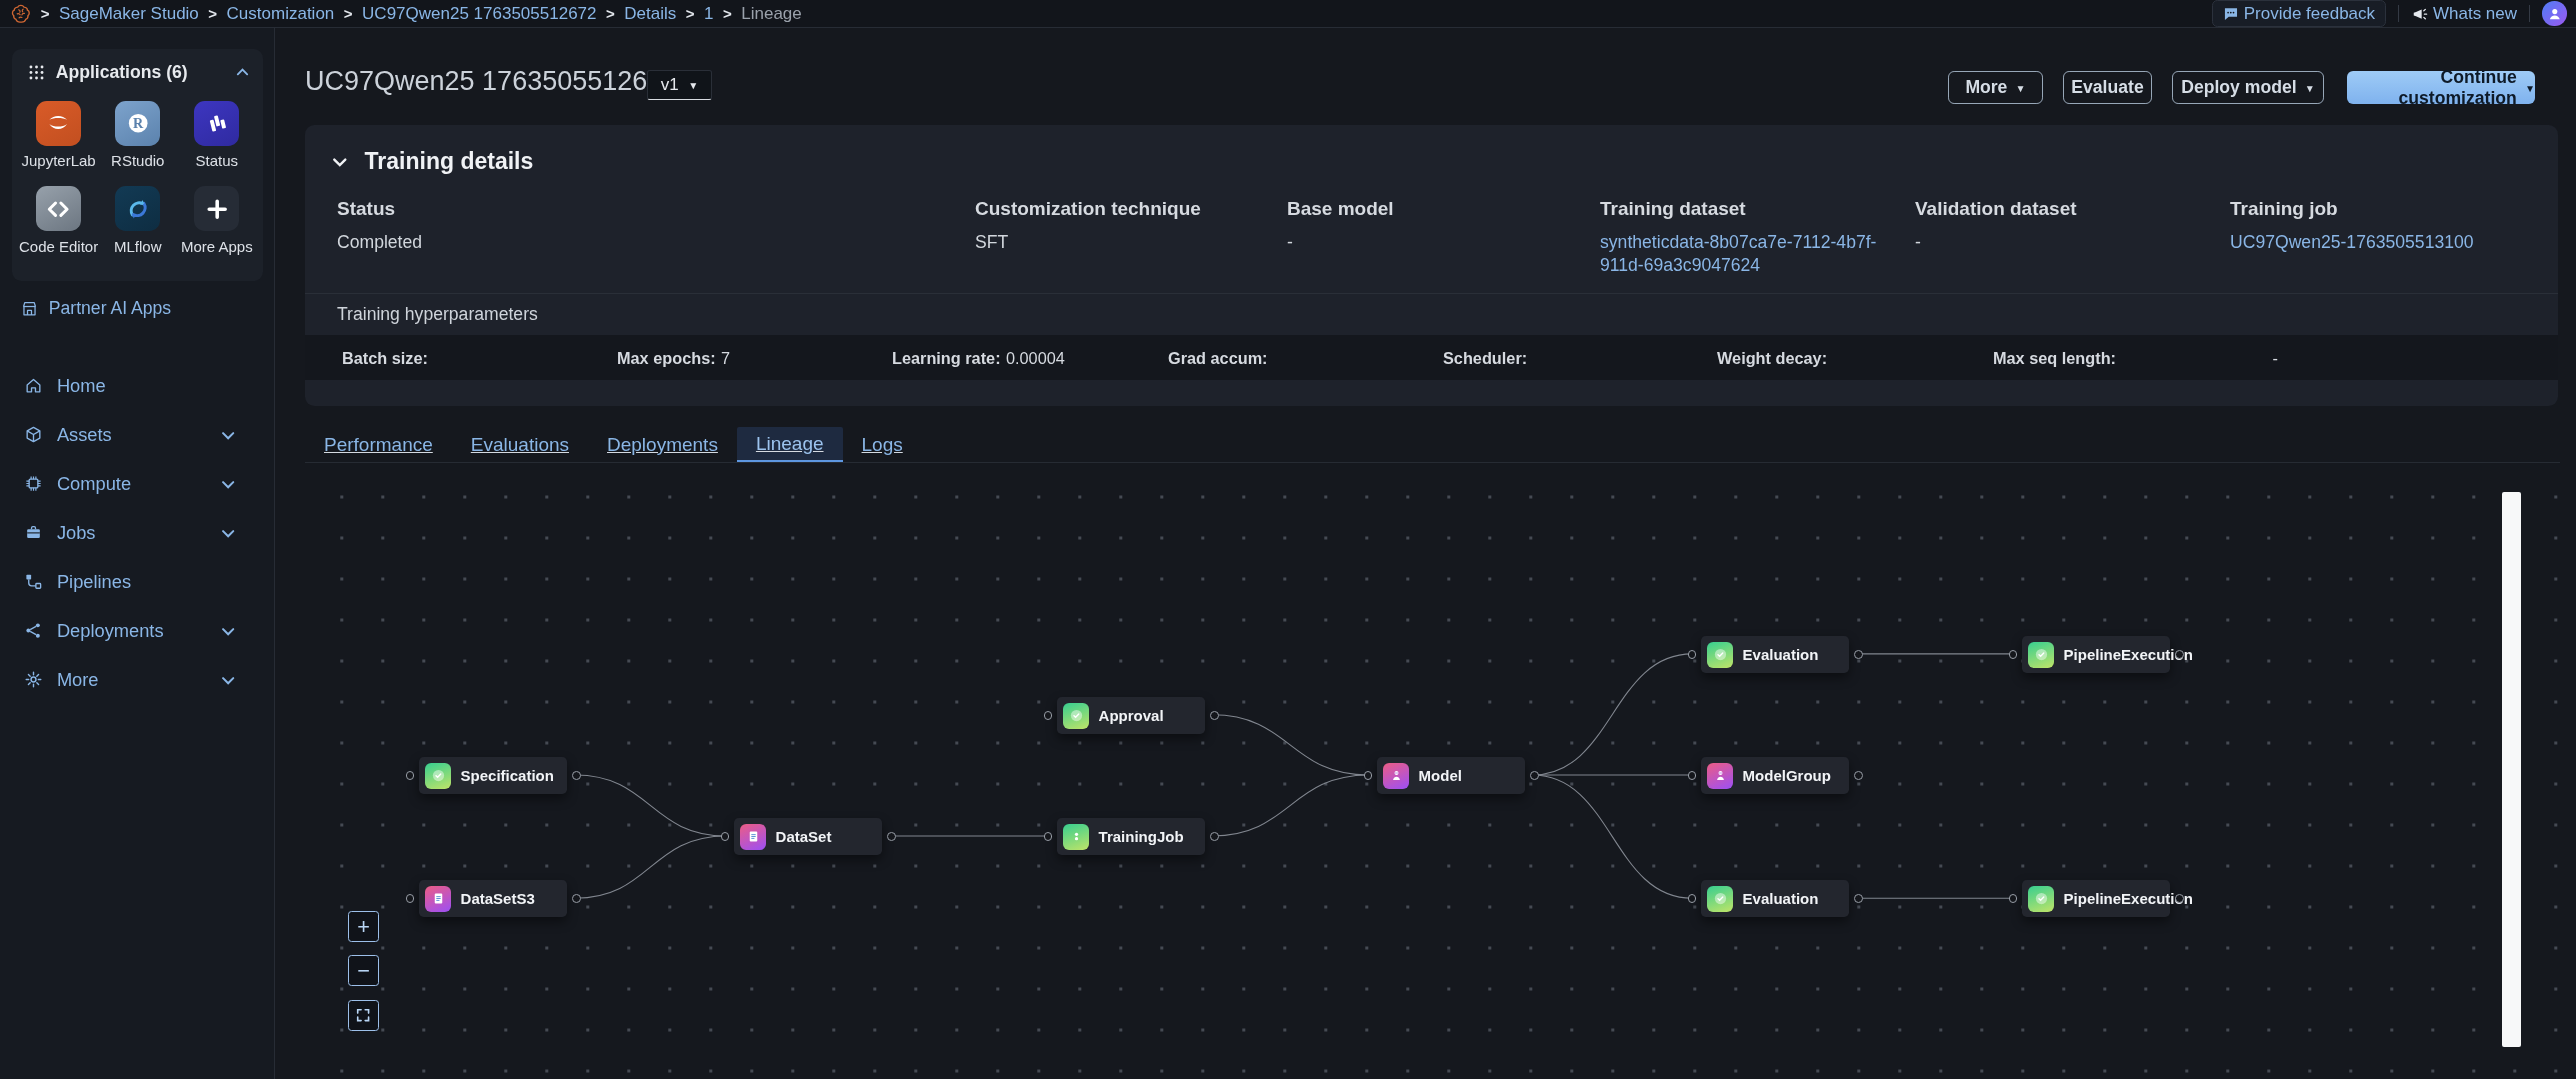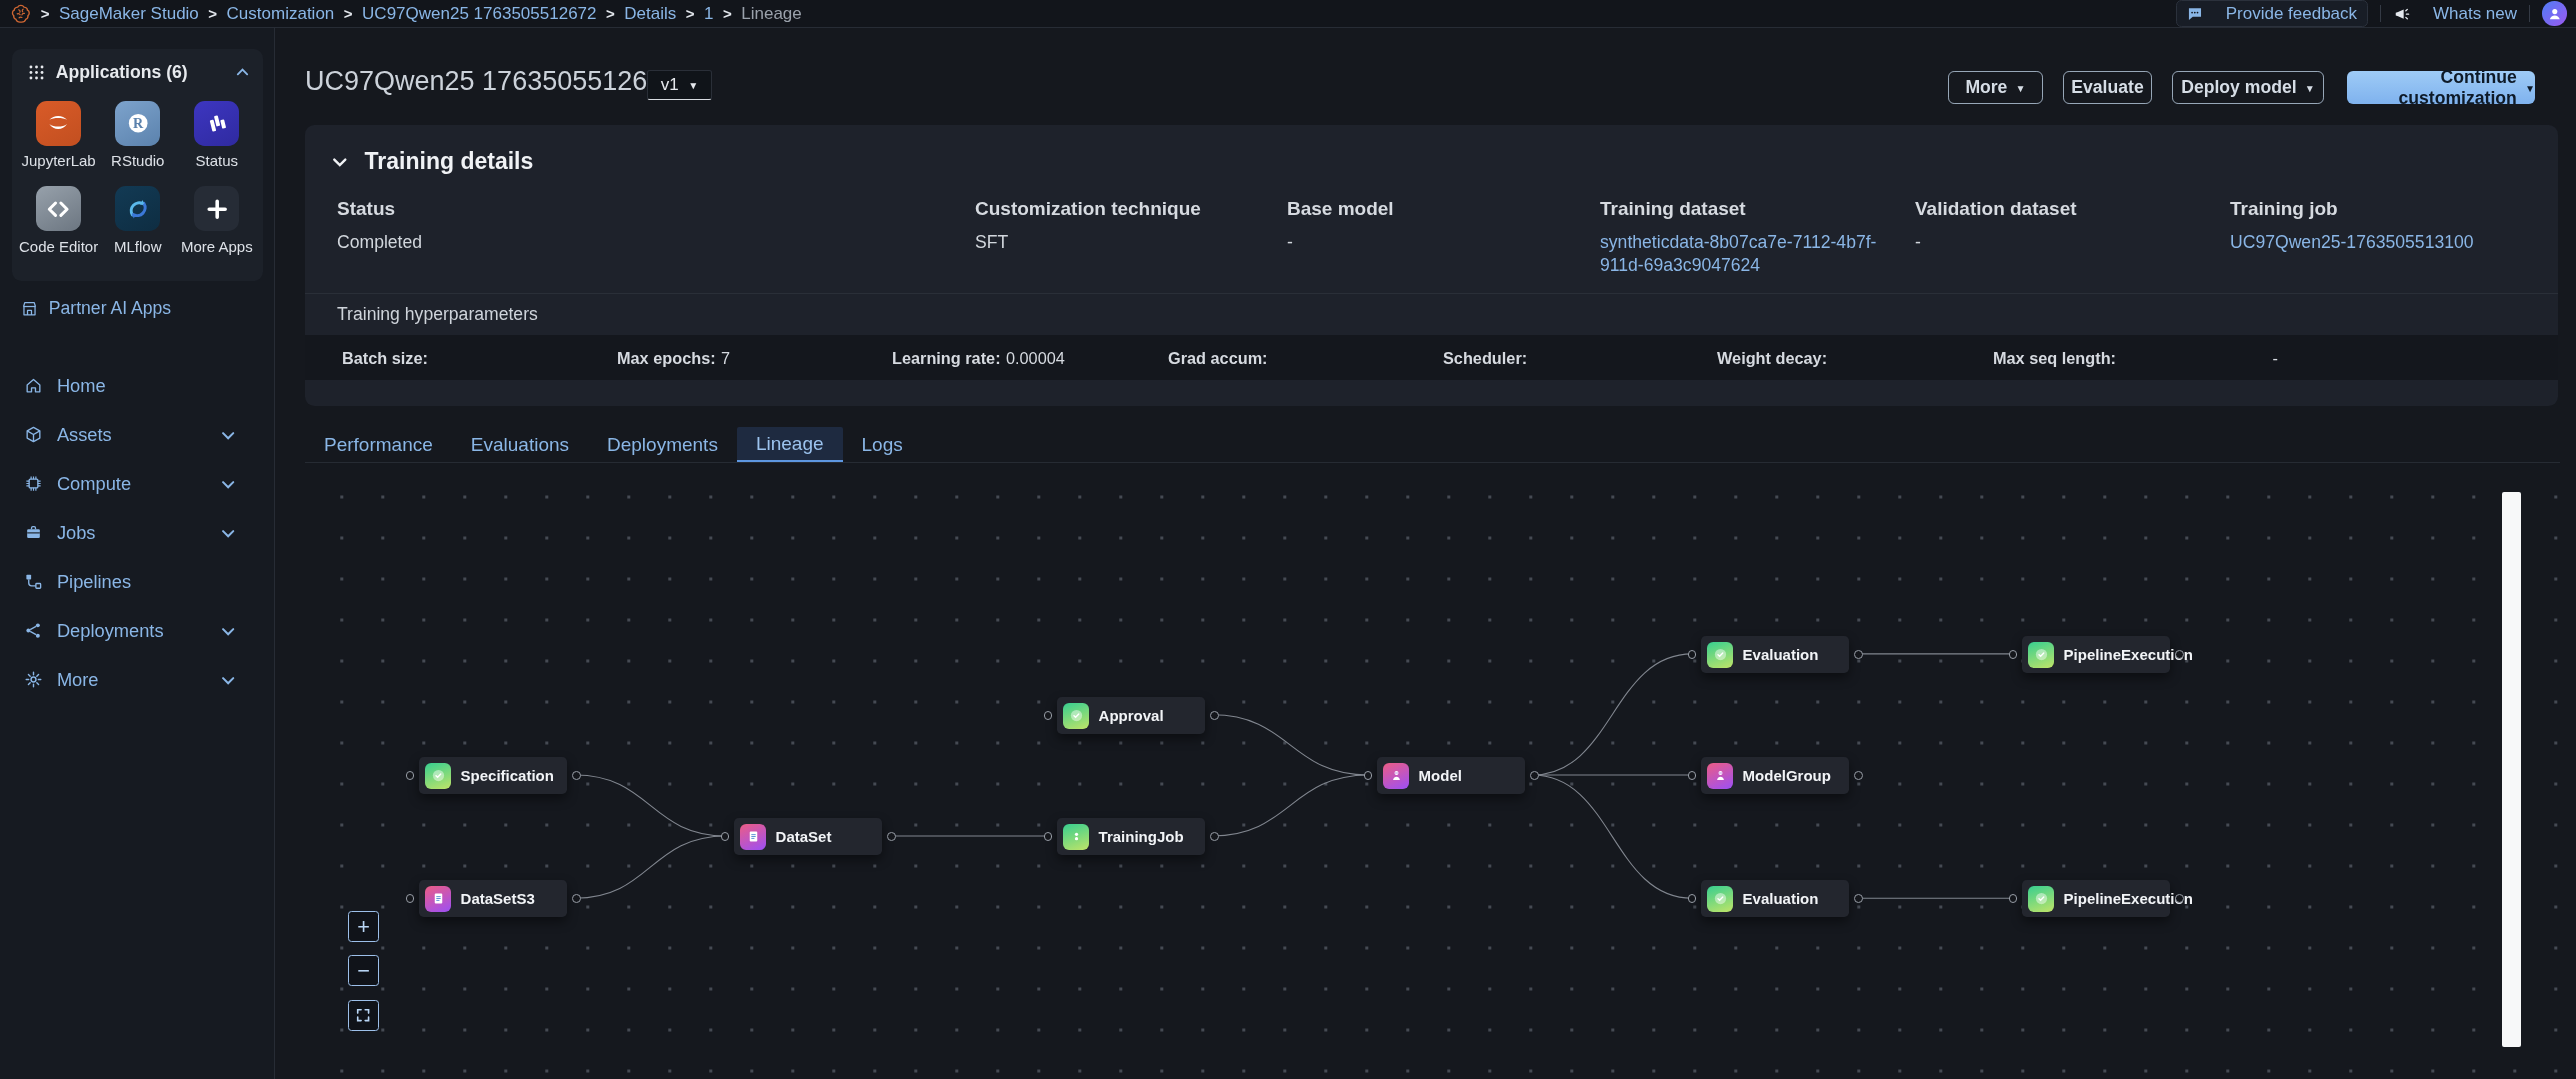--- a/index.html
+++ b/index.html
@@ -7,21 +7,21 @@
   body { font-family:"Liberation Sans", sans-serif; }
   #root { position:relative; width:2576px; height:1079px; background:#15181e; overflow:hidden; color:#d5dae1; }
 
   
   #topbar { position:absolute; left:0; top:0; width:2576px; height:28.4px; background:#12151b; border-bottom:0.7px solid #272c35; display:flex; align-items:center; justify-content:space-between; padding:0 9.5px; }
   .crumbs { display:flex; align-items:center; gap:9.5px; font-size:17px; }
   .crumb-sep { color:#e4e8ee; font-weight:700; font-size:15px; }
   .crumb { color:#8ab6e6; cursor:pointer; }
   .crumb.current { color:#9aa1ab; }
   .topbar-right { display:flex; align-items:center; gap:12.2px; }
-  .top-action { display:flex; align-items:center; gap:22px; color:#8ab6e6; font-size:17px; }
+  .top-action { display:flex; align-items:center; gap:4px; color:#8ab6e6; font-size:17px; }
   .feedback-chip { background:#181d26; border:0.7px solid #2b313c; border-radius:5.4px; padding:2.7px 9.5px; }
   .top-divider { width:0.7px; height:17.6px; background:#343a45; }
   .avatar { width:24.4px; height:24.4px; border-radius:50%; background:linear-gradient(135deg,#4f7df5,#9b59f0); display:flex; align-items:center; justify-content:center; }
 
   
   #sidebar { position:absolute; left:0; top:28.4px; width:275px; height:1051px; background:#161a21; border-right:0.7px solid #272c35; }
   #apps-panel { position:absolute; left:12.2px; top:20.3px; width:251px; height:232px; background:#1c2129; border-radius:9.5px; }
   .apps-header { display:flex; align-items:center; gap:9.5px; padding:13.5px 13.5px 5.4px 15px; color:#e7eaee; font-size:17.6px; font-weight:700; }
   .apps-header .spacer { flex:1; }
   .apps-grid { display:grid; grid-template-columns:repeat(3,1fr); row-gap:17.6px; padding:12.2px 6.8px 0 6.8px; }
@@ -57,21 +57,21 @@
   .field-value { margin-top:10.8px; font-size:17.6px; color:#d2d7dd; line-height:1.32; }
   .field-value.link { color:#8ab6e6; cursor:pointer; }
   #card-divider { position:absolute; left:0; top:168px; width:100%; height:0.7px; background:#2a2f38; }
   #hyper-title { position:absolute; left:32px; top:179px; font-size:17.6px; color:#cfd4db; }
   #hyper-band { position:absolute; left:0; top:210px; width:100%; height:45px; background:#14171d; display:block; }
   .hyper { position:absolute; top:13.5px; font-size:16.3px; color:#d6dae0; white-space:nowrap; }
   .hyper b { font-weight:700; }
   .hyper span { font-weight:400; margin-left:5.4px; }
 
   
-  #tabs { position:absolute; left:305px; top:427px; width:2255px; height:36px; display:flex; align-items:stretch; border-bottom:0.7px solid #262b33; }
+  #tabs { position:absolute; left:305px; top:427px; width:2255px; height:36px; display:flex; align-items:stretch; border-bottom:0.7px solid #262b33;text-decoration:underline; }
   .tab { display:flex; align-items:center; padding:0 19px; font-size:19px; color:#8ab6e6; cursor:pointer; }
   .tab.active { background:#1e2a40; color:#9cc3ee; border-bottom:2.7px solid #5d96e0; border-radius:2px 2px 0 0; }
 
   
   #graph { position:absolute; left:305px; top:467px; width:2264px; height:612px; background-image:radial-gradient(circle,#454a53 1.6px,transparent 2px); background-size:41px 41px; background-position:16.3px 9.5px; }
   #edges { position:absolute; left:0; top:0; }
   .node { position:absolute; width:148px; height:37px; background:#23262e; border-radius:4.7px; display:flex; align-items:center; gap:9.5px; padding-left:6.1px; box-shadow:0 4.7px 10.8px rgba(0,0,0,.45); cursor:pointer; }
   .nicon { width:26px; height:26px; border-radius:6.1px; display:flex; align-items:center; justify-content:center; flex:none; }
   .nicon.green { background:linear-gradient(160deg,#3ecf8e 5%,#b9e36a 95%); }
   .nicon.pink  { background:linear-gradient(155deg,#e85c8a 5%,#a050f0 95%); }

